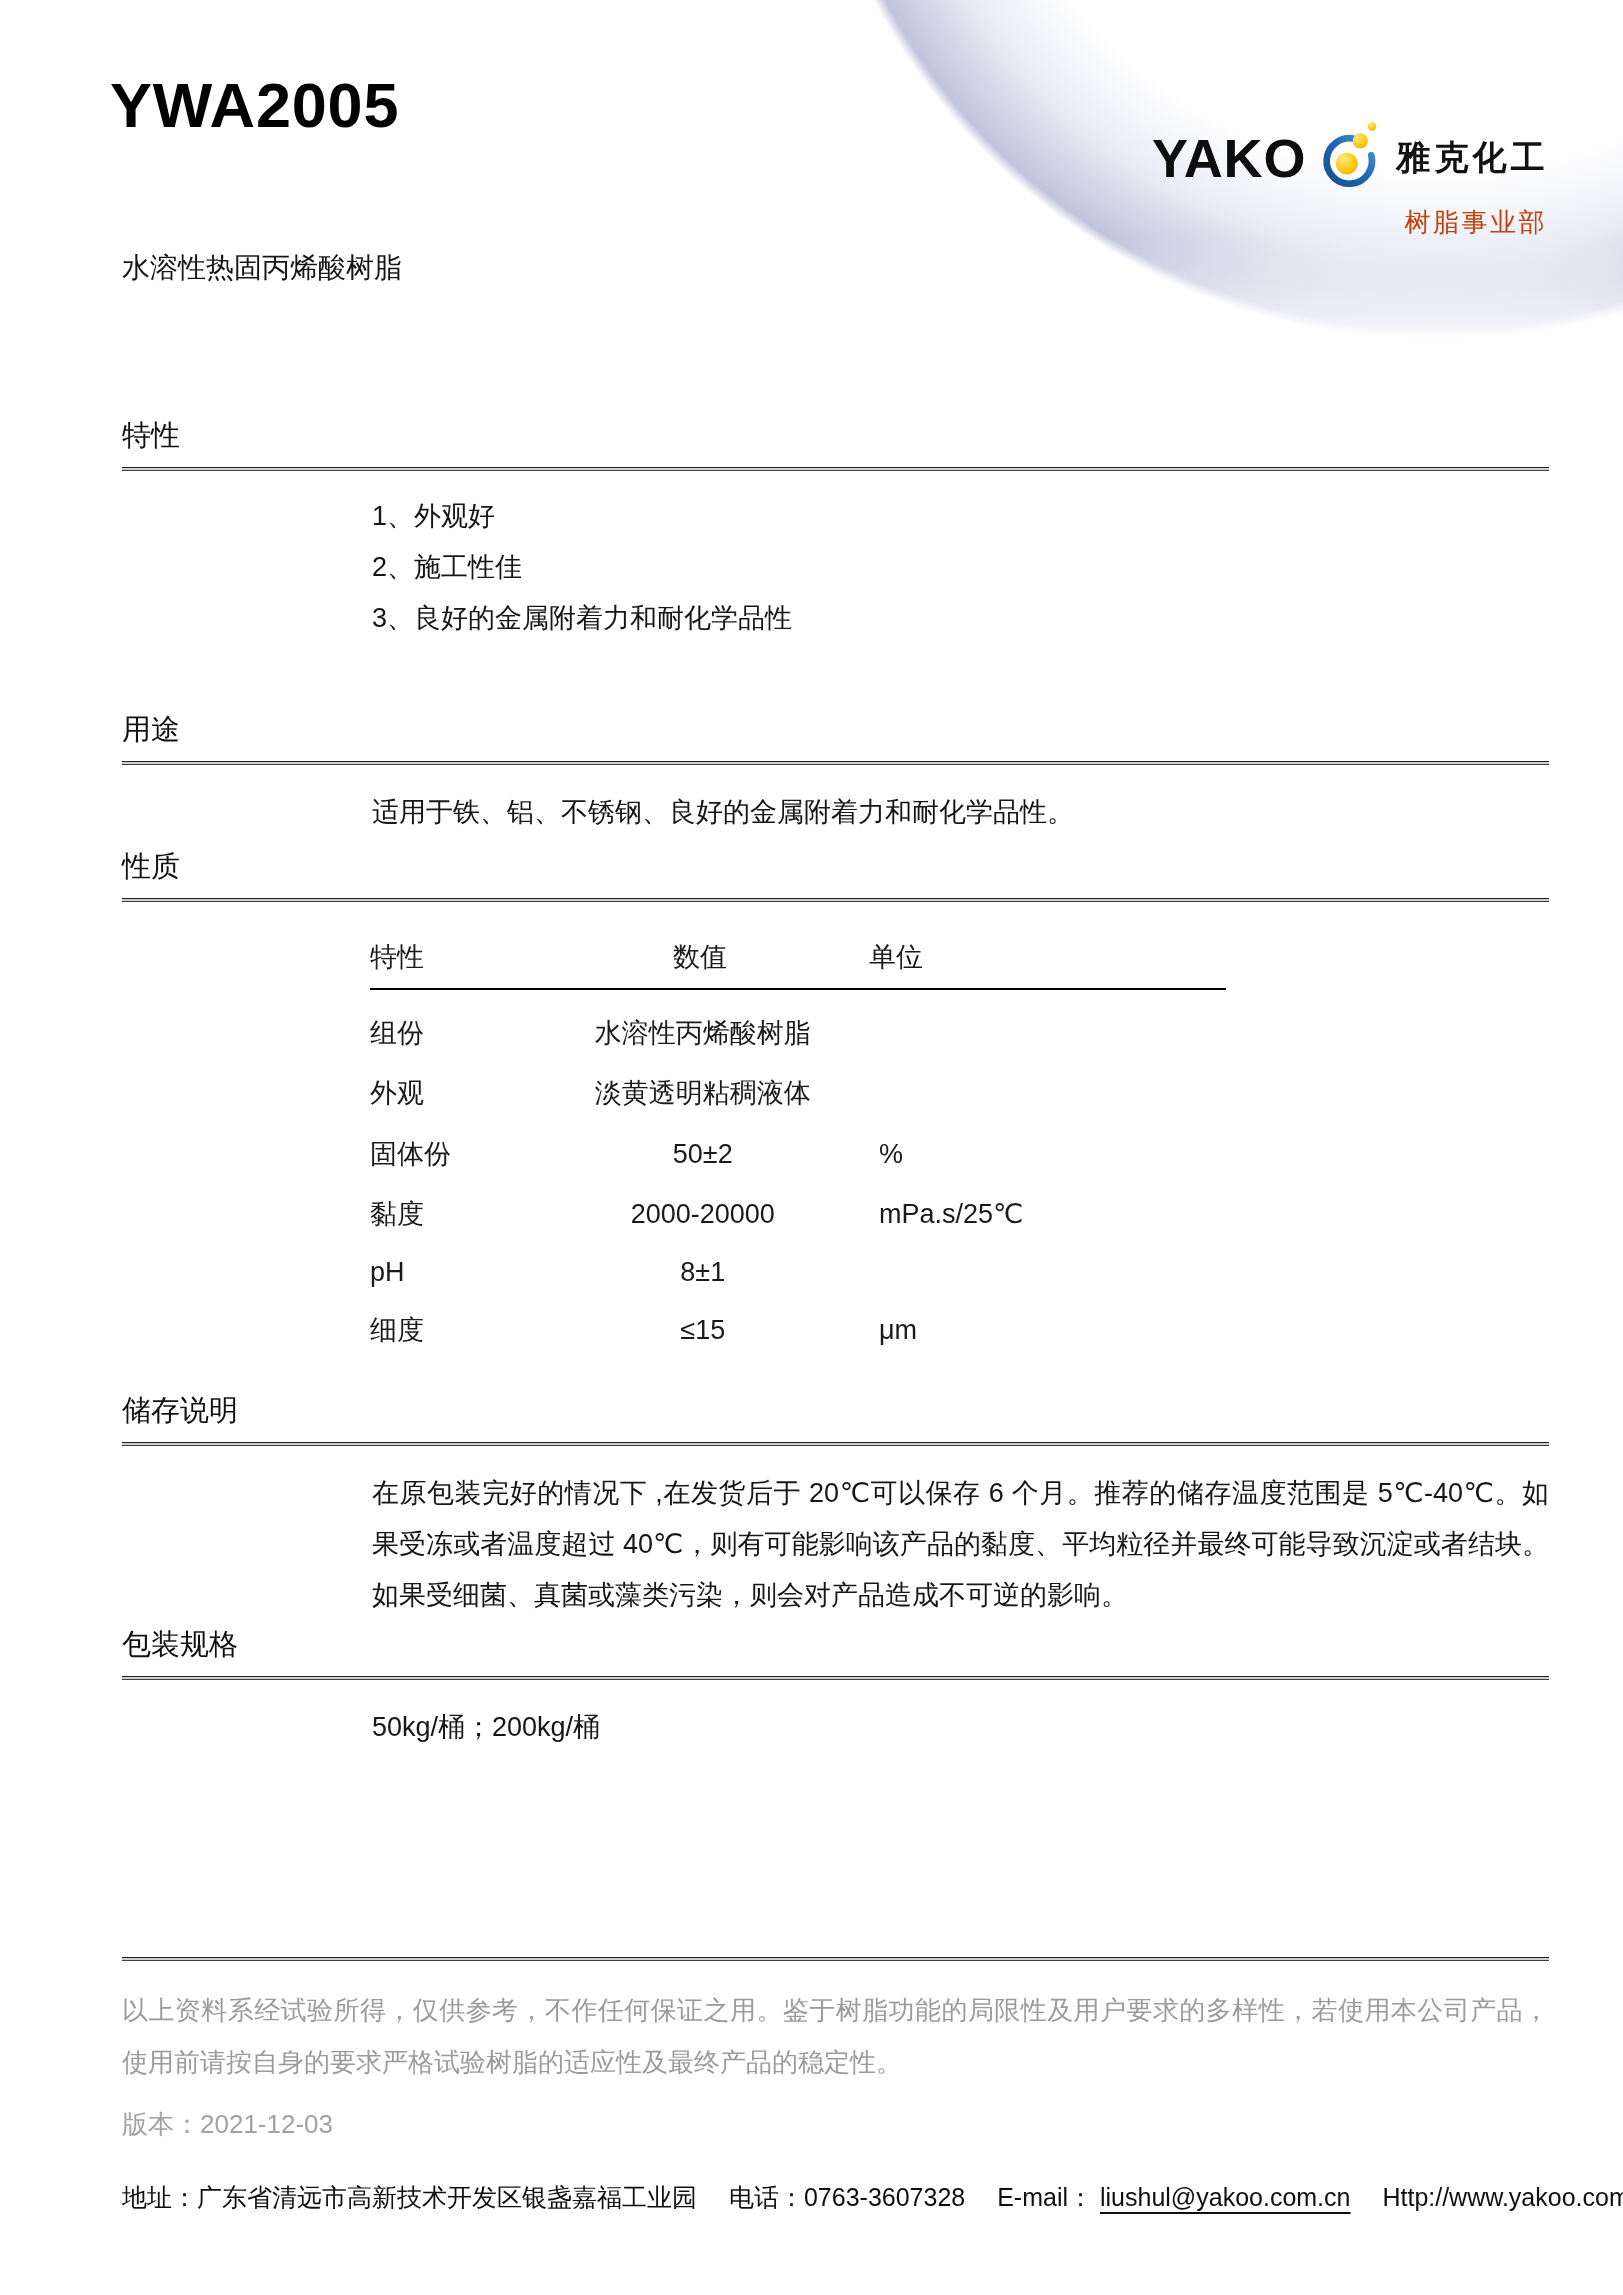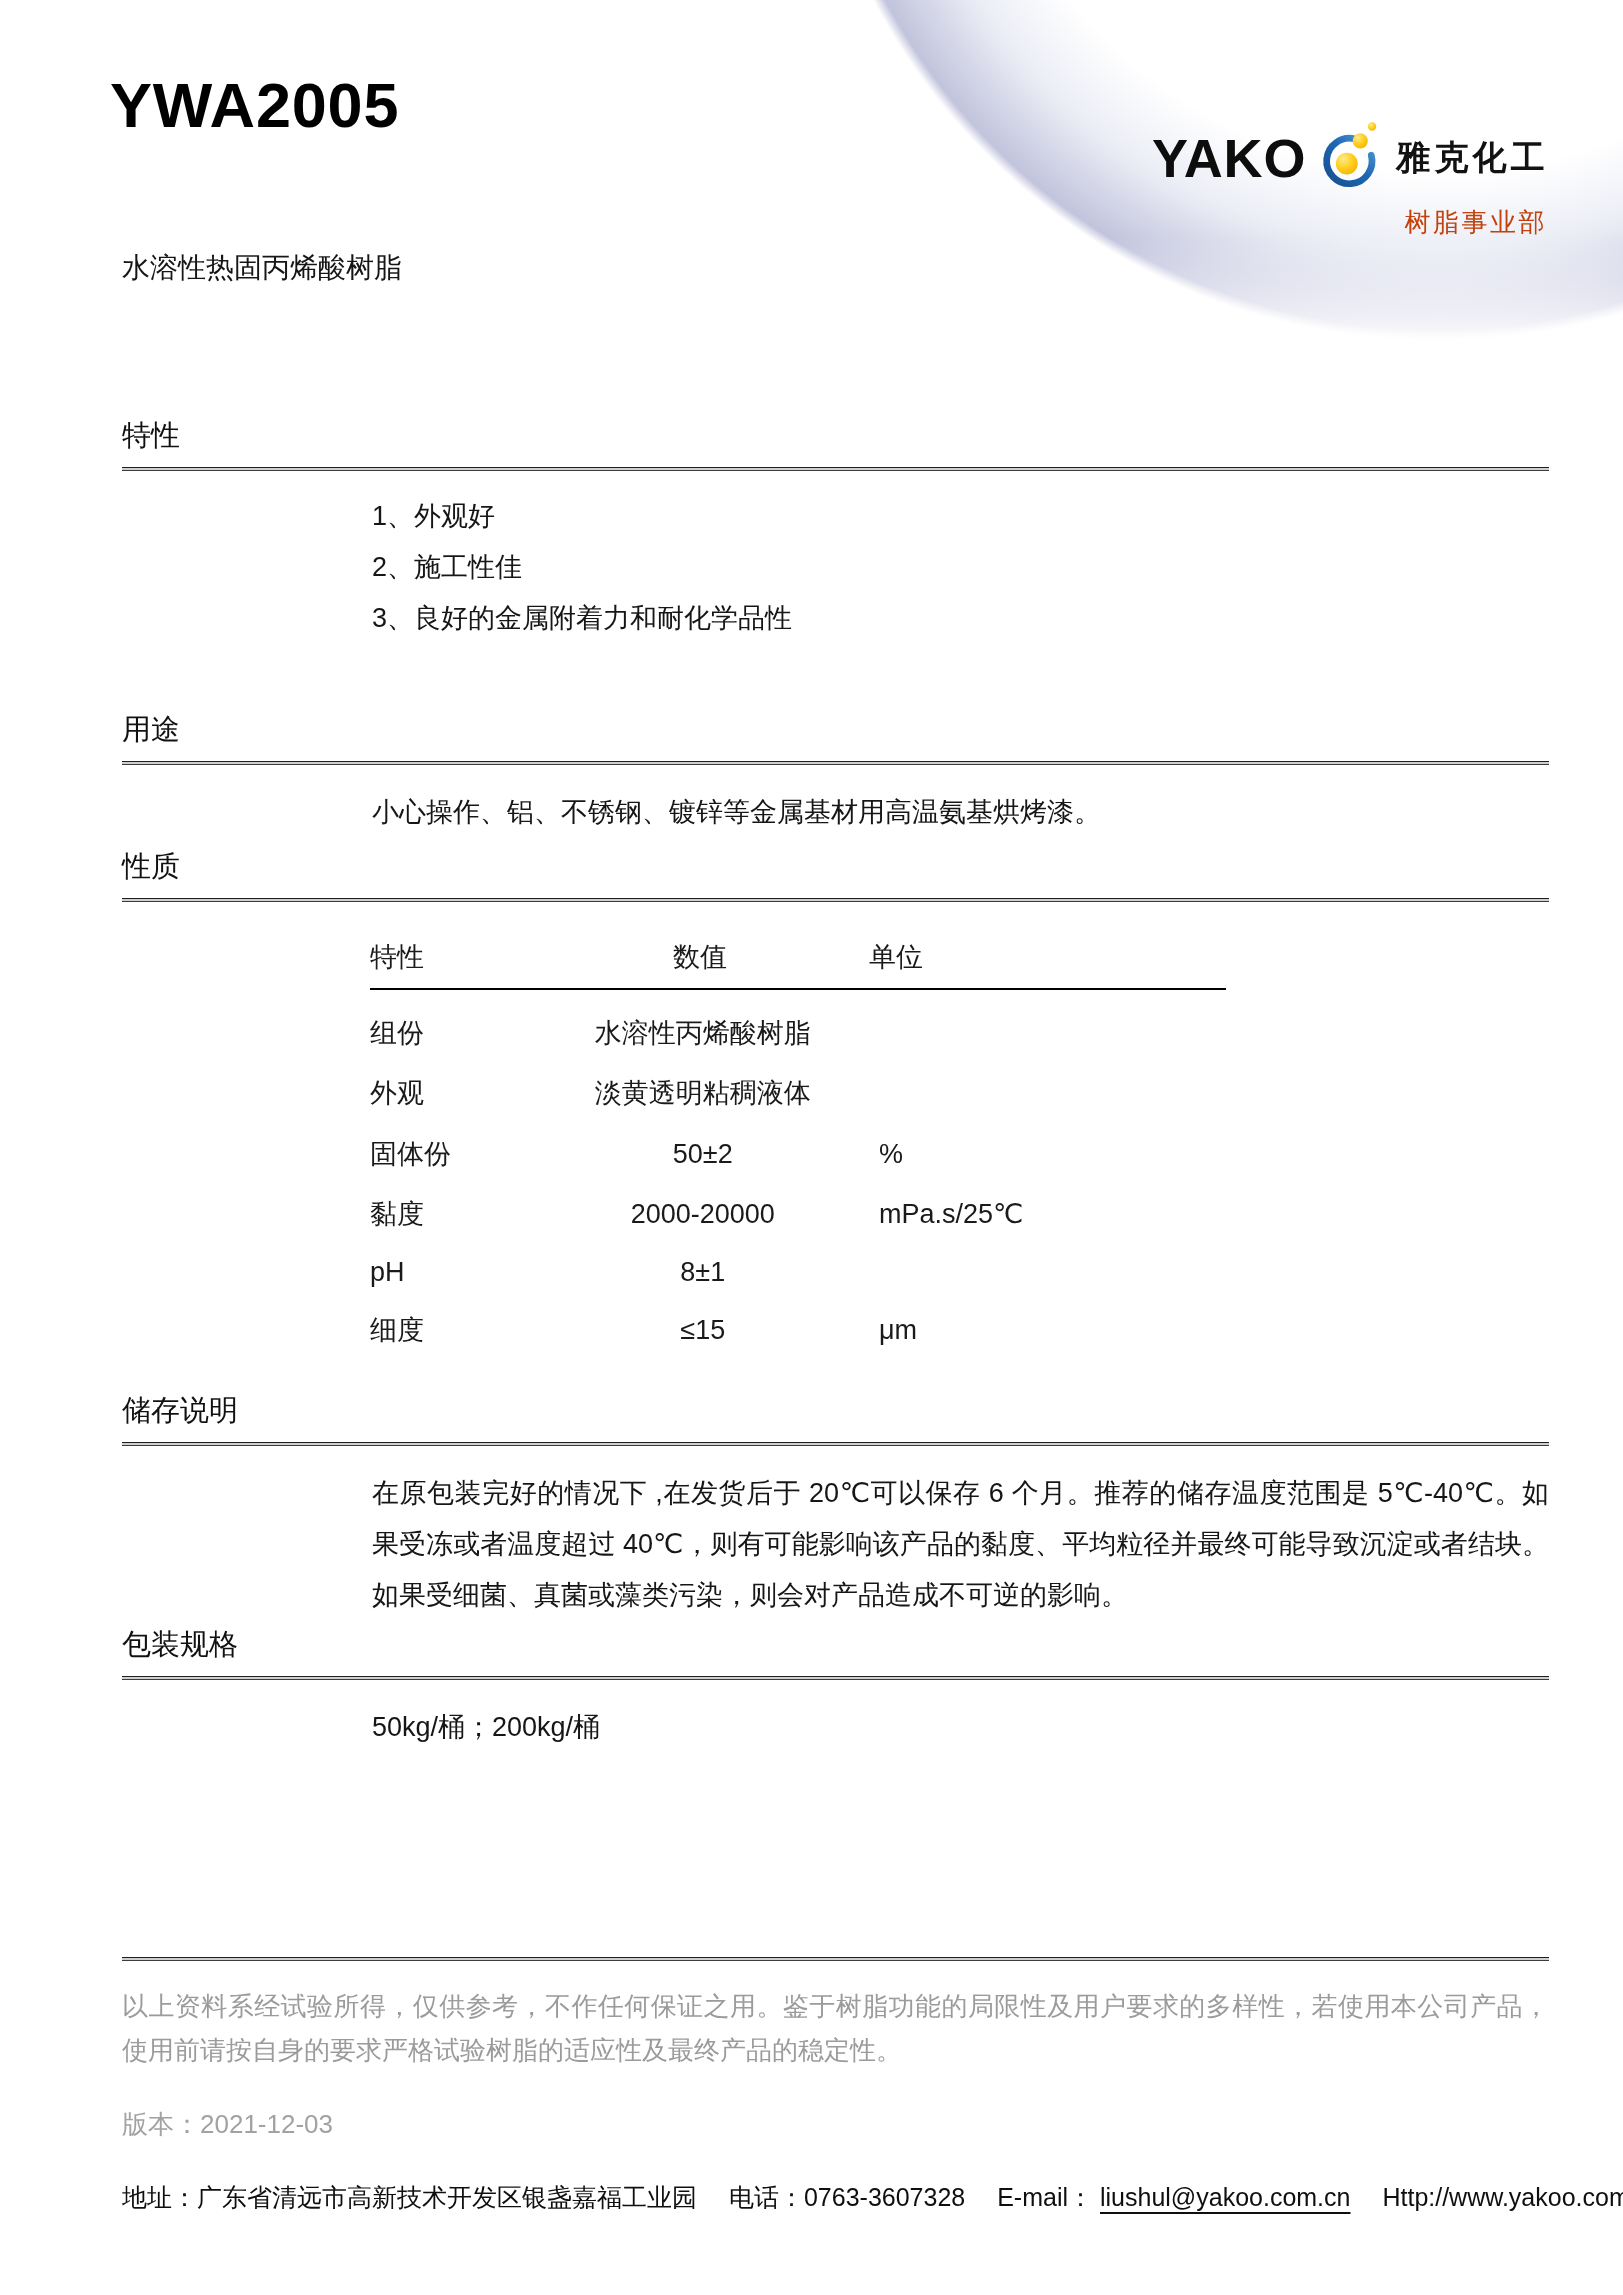--- a/index.html
+++ b/index.html
@@ -35,21 +35,21 @@
   
   .ptable{margin-left:248px;width:856px;margin-top:37px;font-size:27px;}
   .trow{display:flex;align-items:baseline;}
   .trow .c1{width:161px;text-align:left;}
   .trow .c2{width:338px;text-align:center;}
   .trow .c3{width:357px;}
   .thead{padding-bottom:13.5px;border-bottom:2.5px solid #000;}
   .tbody .trow{margin-top:24.5px;gap:12px;}
 
   .f-rule{position:absolute;left:122px;top:1957px;width:1427px;height:1.7px;background:#cfcfcf;border-top:1.7px solid #1f1f1f;border-bottom:1.7px solid #3c3c3c;}
-  .disclaimer{position:absolute;left:122px;top:1984px;width:1427px;font-size:26px;line-height:44px;color:#9b9b9b;text-align:justify;}
+  .disclaimer{position:absolute;left:122px;top:1984px;width:1427px;font-size:26px;line-height:52px;color:#9b9b9b;text-align:justify;}
   .version{position:absolute;left:122px;top:2107px;font-size:26px;color:#a2a2a2;}
   .contact{position:absolute;left:122px;top:2181px;font-size:25px;color:#0f0f0f;white-space:nowrap;}
   .contact .gap{margin-right:25px;}
   .email-link{color:#0f0f0f;text-decoration:underline;text-underline-offset:6px;}
 </style>
 </head>
 <body>
 
 <div class="page">
 
@@ -90,21 +90,21 @@
     <div class="sec-body feature-list">
       <div>1、外观好</div>
       <div>2、施工性佳</div>
       <div>3、良好的金属附着力和耐化学品性</div>
     </div>
   </div>
 
   <div class="sec" style="top:710px;">
     <div class="sec-title">用途</div>
     <div class="sec-rule"></div>
-    <div class="sec-body para">小心操作、铝、不锈钢、镀锌等金属基材用高温氨基烘烤漆。</div>
+    <div class="sec-body para">适用于铁、铝、不锈钢、良好的金属附着力和耐化学品性。</div>
   </div>
 
   <div class="sec" style="top:847px;">
     <div class="sec-title">性质</div>
     <div class="sec-rule"></div>
     <div class="ptable">
       <div class="trow thead">
         <span class="c1">特性</span>
         <span class="c2">数值</span>
         <span class="c3">单位</span>

